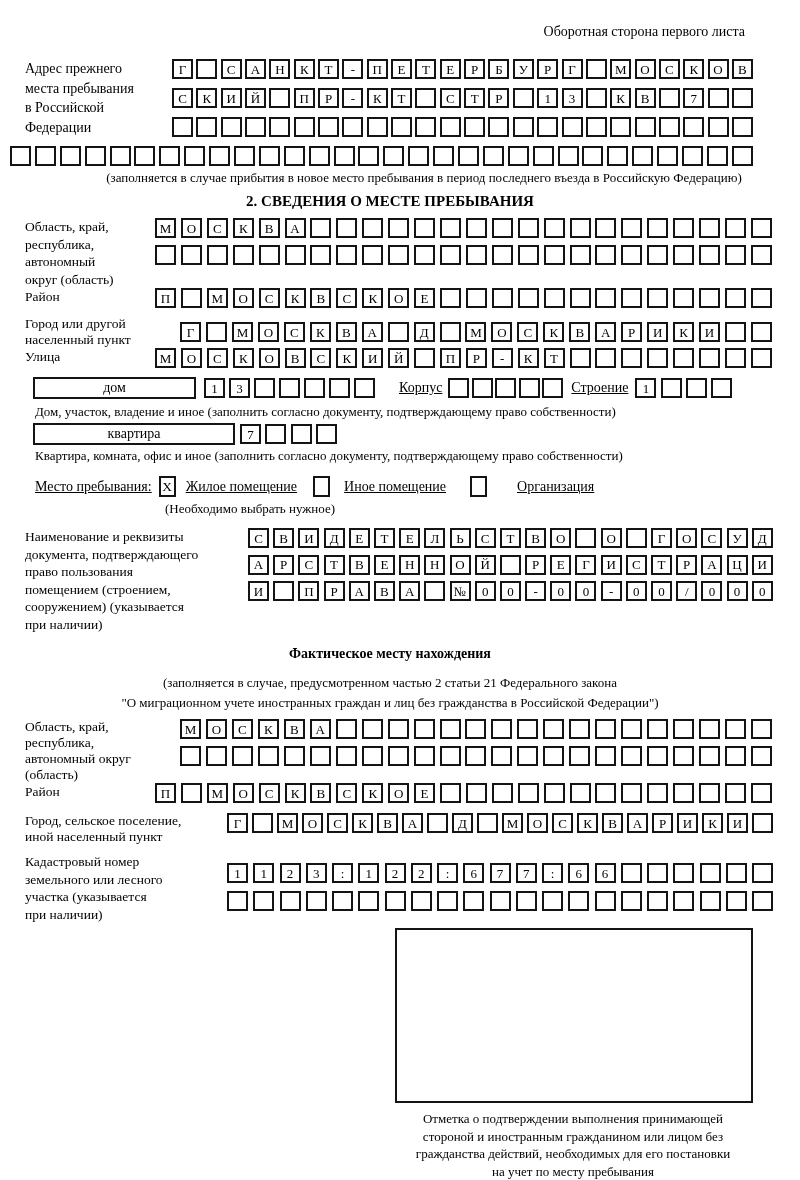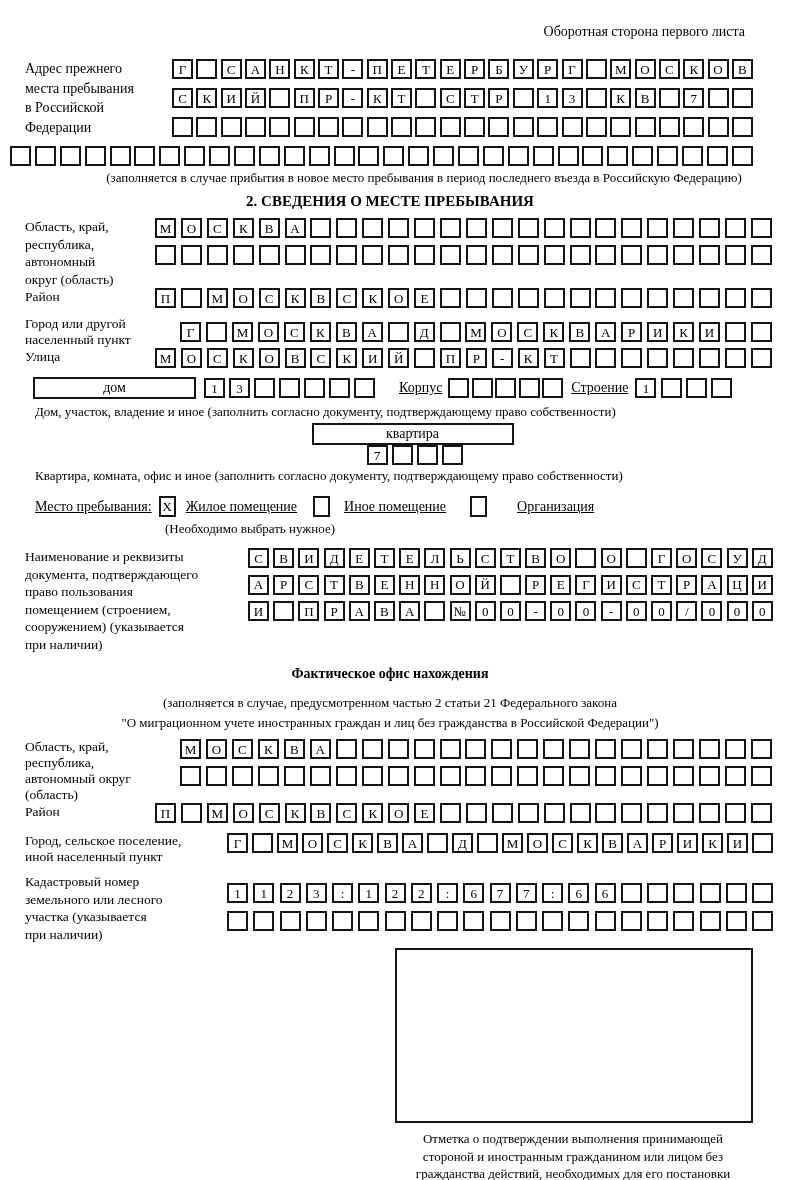--- a/index.html
+++ b/index.html
@@ -327,21 +327,21 @@
     <div class="inline-lab" style="margin-left:8px;">Строение</div>
     <div class="cellrow" style="width:97px; margin-left:7px;">
         <span class="cell">1</span>
         <span class="cell"></span>
         <span class="cell"></span>
         <span class="cell"></span>
       </div>
   </div>
   <div class="caption-left" style="margin-top:5px;">Дом, участок, владение и иное (заполнить согласно документу, подтверждающему право собственности)</div>
 
-  <div style="display:flex; align-items:center; margin:3px 0 0 33px;flex-direction:column;">
+  <div style="display:flex; align-items:center; margin:3px 0 0 33px;">
     <div class="wbox" style="width:202px;">квартира</div>
     <div class="cellrow" style="width:97px; margin-left:5px;">
         <span class="cell">7</span>
         <span class="cell"></span>
         <span class="cell"></span>
         <span class="cell"></span>
       </div>
   </div>
   <div class="caption-left" style="margin-top:3px;">Квартира, комната, офис и иное (заполнить согласно документу, подтверждающему право собственности)</div>
 
@@ -424,21 +424,21 @@
           <span class="cell">0</span>
           <span class="cell">0</span>
           <span class="cell">/</span>
           <span class="cell">0</span>
           <span class="cell">0</span>
           <span class="cell">0</span>
         </div>
     </div>
   </div>
 
-  <div class="t-bold" style="margin-top:13px; font-size:14px;">Фактическое офис нахождения</div>
+  <div class="t-bold" style="margin-top:13px; font-size:14px;">Фактическое месту нахождения</div>
   <div class="note" style="margin-top:13px;">(заполняется в случае, предусмотренном частью 2 статьи 21 Федерального закона</div>
   <div class="note" style="margin-top:4px;">"О миграционном учете иностранных граждан и лиц без гражданства в Российской Федерации")</div>
 
   <div class="blk" style="margin-top:8px; min-height:64px;">
     <div class="flabel" style="margin-left:25px; width:155px; line-height:16px;">Область, край,<br>республика,<br>автономный округ<br>(область)</div>
     <div class="rowscol" style="width:592px; gap:7px;">
       <div class="cellrow">
           <span class="cell">М</span>
           <span class="cell">О</span>
           <span class="cell">С</span>

